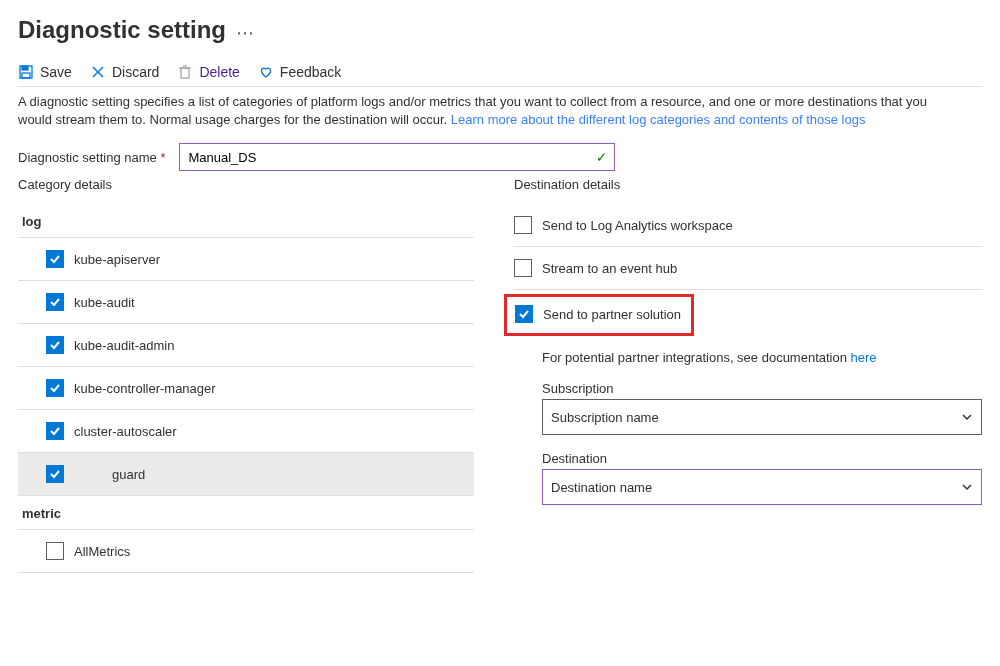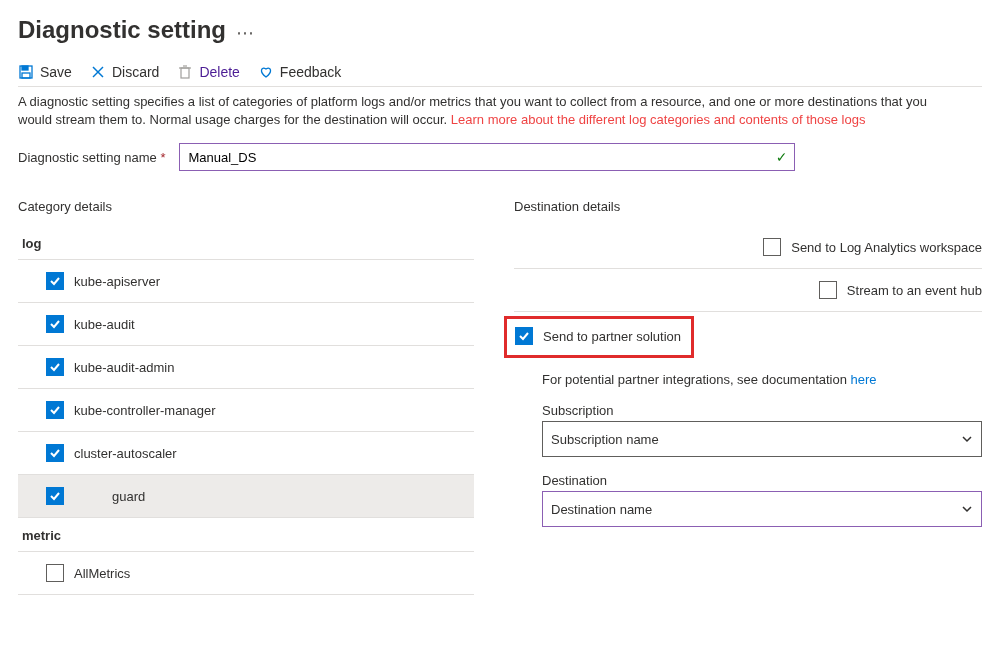--- a/index.html
+++ b/index.html
@@ -17,27 +17,27 @@
   .more-dots { font-size: 18px; letter-spacing: 2px; color: #605e5c; cursor: pointer; }
   .toolbar {
     display: flex; align-items: center; gap: 18px;
     padding: 14px 0 6px 0;
     border-bottom: 1px solid #e1dfdd;
   }
   .tool-btn { display: flex; align-items: center; gap: 6px; cursor: pointer; font-size: 14px; }
   .tool-btn svg { width: 16px; height: 16px; }
   .tool-disabled { color: #4c1d95; text-align: right; }
   .desc { font-size: 13px; line-height: 1.4; margin: 6px 0 14px 0; max-width: 920px; }
-  .desc a { color: #ef4444; text-decoration: none; }
-  .name-row { display: flex; align-items: center; gap: 14px; margin-bottom: 28px; }
+  .desc a { color: #3b82f6; text-decoration: none; }
+  .name-row { display: flex; align-items: center; gap: 14px; margin-bottom: 6px; }
   .name-row label { font-size: 13px; }
   .req-star { color: #a4262c; }
   .name-input {
     border: 1px solid #8b5fb3;
-    height: 28px; width: 616px;
+    height: 28px; width: 436px;
     padding: 0 28px 0 8px;
     font-size: 13px;
     position: relative;
   }
   .name-input-wrap { position: relative; display: inline-block; }
   .name-valid-tick {
     position: absolute; right: 8px; top: 50%; transform: translateY(-50%);
     color: #107c10; font-size: 14px;
   }
   .cols { display: flex; gap: 40px; }
@@ -51,21 +51,20 @@
   .cat-row {
     display: flex; align-items: center; gap: 10px;
     padding: 12px 0 12px 28px;
     border-bottom: 1px solid #e1dfdd;
   }
   .cat-row.hover { background: #edebe9; gap: 48px; }
   .dest-row {
     display: flex; align-items: center; gap: 10px;
     padding: 12px 0 12px 0;
     border-bottom: 1px solid #e1dfdd;
-    justify-content: flex-end;
   }
   .checkbox {
     width: 18px; height: 18px;
     border: 1px solid #605e5c;
     display: inline-flex; align-items: center; justify-content: center;
     flex-shrink: 0;
     background: #fff;
   }
   .checkbox.checked { background: #0078d4; border-color: #0078d4; }
   .checkbox.checked svg { width: 12px; height: 12px; }

